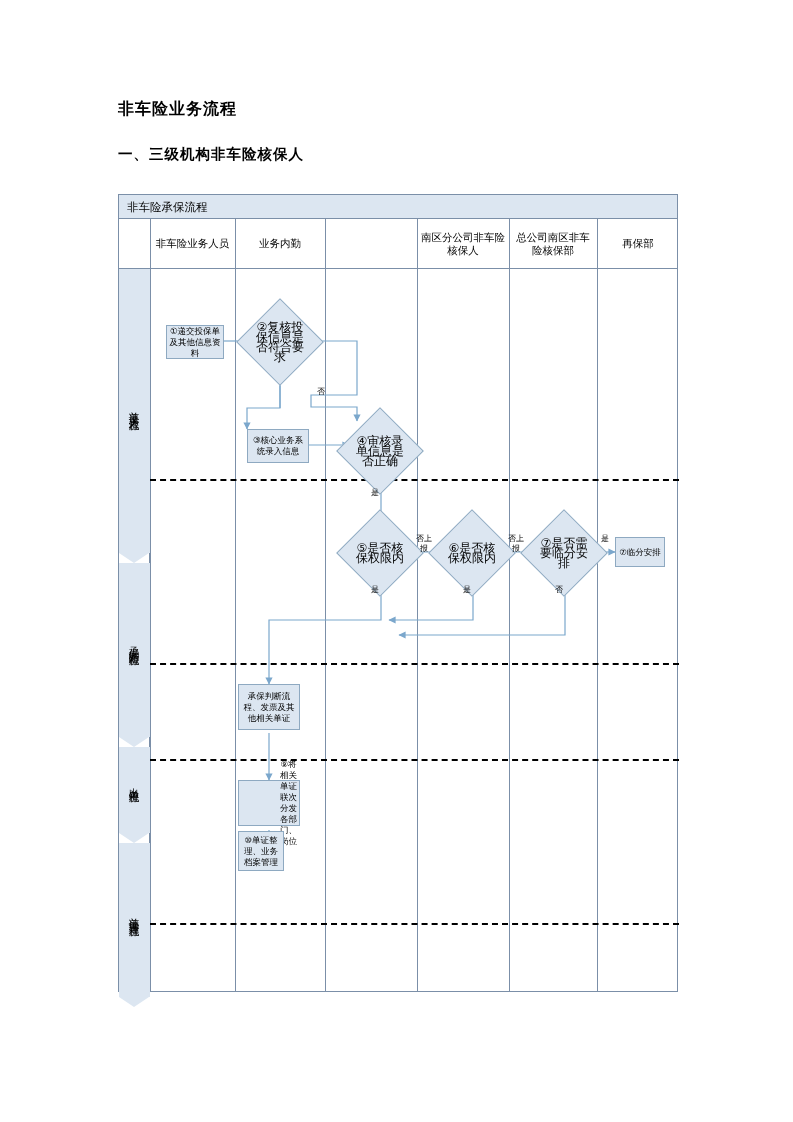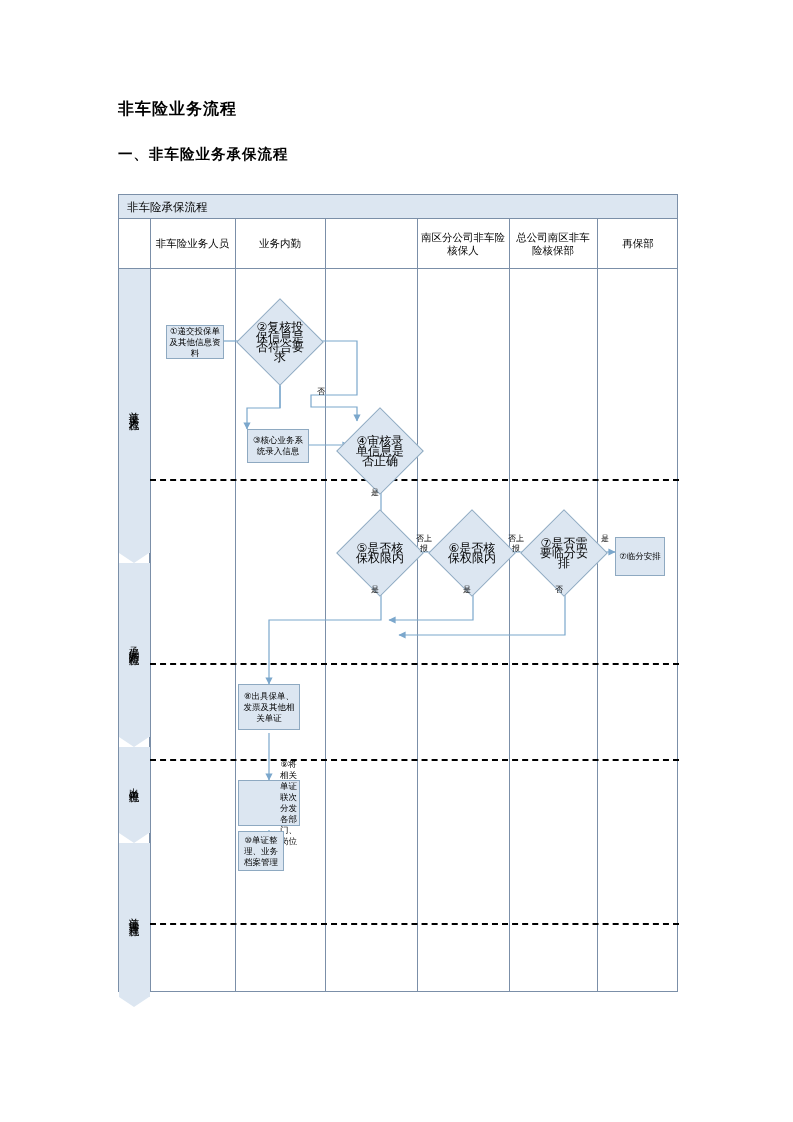--- a/index.html
+++ b/index.html
@@ -98,21 +98,21 @@
     position:absolute;font-size:8px;line-height:9.5px;color:#000;text-align:center;
   }
   svg.conns{position:absolute;left:0;top:0;width:560px;height:798px;pointer-events:none;}
 </style>
 </head>
 <body>
 
 <div class="page">
 
   <h1 class="doc-title">非车险业务流程</h1>
-  <h2 class="sec-title">一、非车险业务承保流程</h2>
+  <h2 class="sec-title">一、三级机构非车险核保人</h2>
 
   <div class="frame">
 
     <div class="banner">非车险承保流程</div>
 
     <div class="hdr-row">
       <div class="hdr-cell" style="left:0;width:31px;"></div>
       <div class="hdr-cell" style="left:31px;width:85px;">非车险业务人员</div>
       <div class="hdr-cell" style="left:116px;width:90px;">业务内勤</div>
       <div class="hdr-cell" style="left:298px;width:92px;">南区分公司非车险核保人</div>
@@ -213,23 +213,23 @@
     <div class="diamond" style="left:322px;top:327px;width:62px;height:62px;">
       <div class="dshape"></div>
       <div class="dtxt">⑥是否核保权限内</div>
     </div>
 
     <div class="diamond" style="left:414px;top:327px;width:62px;height:62px;">
       <div class="dshape"></div>
       <div class="dtxt">⑦是否需要临分安排</div>
     </div>
 
-    <div class="node" style="left:496px;top:342px;width:50px;height:39px;">⑦临分安排</div>
-
-    <div class="node" style="left:119px;top:489px;width:62px;height:46px;">⑧出具保单、发票及其他相关单证</div>
+    <div class="node" style="left:496px;top:342px;width:50px;height:30px;">⑦临分安排</div>
+
+    <div class="node" style="left:119px;top:489px;width:62px;height:46px;">承保判断流程、发票及其他相关单证</div>
 
     <div class="node" style="left:119px;top:585px;width:62px;height:46px;padding-left:41px;">⑨将相关单证联次分发各部门、岗位</div>
 
     <div class="node" style="left:119px;top:636px;width:46px;height:40px;">⑩单证整理、业务档案管理</div>
 
     <div class="lbl" style="left:196px;top:192px;width:12px;">否</div>
     <div class="lbl" style="left:250px;top:293px;width:12px;">是</div>
     <div class="lbl" style="left:296px;top:339px;width:18px;">否上报</div>
     <div class="lbl" style="left:250px;top:390px;width:12px;">是</div>
     <div class="lbl" style="left:388px;top:339px;width:18px;">否上报</div>

